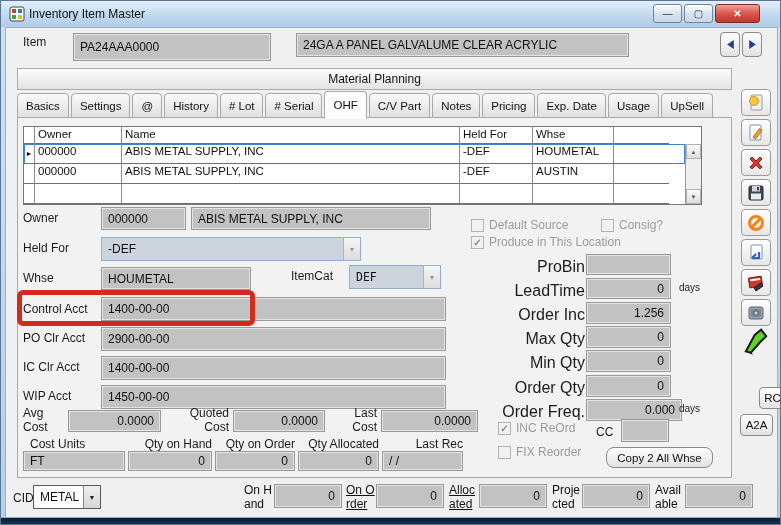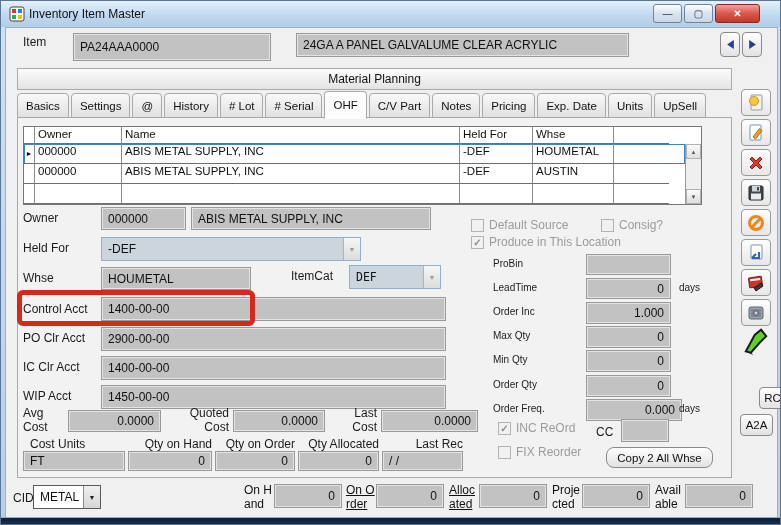--- a/index.html
+++ b/index.html
@@ -35,21 +35,21 @@
   .grow.sel { box-shadow:inset 0 0 0 1px #3f84c6; }
   .marker { width:11px; display:flex; align-items:center; justify-content:center; font-size:7px; color:#000; }
   .c-owner{width:87px;} .c-name{width:338px;} .c-held{width:73px;} .c-whse{width:81px;} .c-x{width:55px;}
   .vscroll { width:16px; background:#efefef; border-left:1px solid #9a9a9a; display:flex; flex-direction:column; justify-content:space-between; }
   .sarrow { height:15px; background:linear-gradient(#fbfbfb,#dedede); border:1px solid #b1b1b1; font-size:6px; color:#555; display:flex; align-items:center; justify-content:center; }
 
   .cb { position:absolute; display:flex; align-items:center; gap:5px; font-size:12px; color:#9b9b9b; }
   .cb .box { width:13px; height:13px; background:#fcfcfc; border:1px solid #9a9a9a; display:flex; align-items:center; justify-content:center; font-size:10px; color:#8a8a8a; font-weight:bold; }
   .cb.dis .box { background:#f1f1f1; border-color:#b3b3b3; }
 
-  .rlbl { position:absolute; width:92px; font-size:10px; color:#1b1b1b; white-space:nowrap; }
+  .rlbl { position:absolute; width:92px; text-align:right; font-size:16px; color:#1b1b1b; white-space:nowrap; }
   .suffix { position:absolute; font-size:10px; color:#222; }
 
   .pushbtn { position:absolute; background:linear-gradient(#fefefe,#e2e2e2); border:1px solid #8a8a8a; border-radius:8px; font-size:11.5px; color:#111; display:flex; align-items:center; justify-content:center; cursor:default; }
   .sq { border-radius:4px; }
 
   .toolbtn { position:absolute; left:740px; width:30px; height:27px; background:linear-gradient(#fdfdfd,#e7e7e7); border:1px solid #9a9a9a; border-radius:4px; display:flex; align-items:center; justify-content:center; }
   .toolbtn svg { width:20px; height:20px; }
 
   .link { color:#0000e6; text-decoration:underline; cursor:pointer; }
   .flbl { position:absolute; width:30px; font-size:12px; line-height:1.15; color:#111; word-break:break-all; }
@@ -104,21 +104,21 @@
     <div class="tab">Settings</div>
     <div class="tab">@</div>
     <div class="tab">History</div>
     <div class="tab"># Lot</div>
     <div class="tab"># Serial</div>
     <div class="tab active">OHF</div>
     <div class="tab">C/V Part</div>
     <div class="tab">Notes</div>
     <div class="tab">Pricing</div>
     <div class="tab">Exp. Date</div>
-    <div class="tab">Units</div>
+    <div class="tab">Usage</div>
     <div class="tab">UpSell</div>
   </div>
   <div class="panel"></div>
 
   <div class="grid">
     <div class="grow head">
       <div class="gcell marker"></div>
       <div class="gcell c-owner">Owner</div>
       <div class="gcell c-name">Name</div>
       <div class="gcell c-held">Held For</div>
@@ -205,21 +205,21 @@
   </div>
 
   <span class="rlbl" style="left:492px;top:257px;">ProBin</span>
   <div class="gfield num" style="left:585px;top:253px;width:85px;height:21px;"></div>
 
   <span class="rlbl" style="left:492px;top:281px;">LeadTime</span>
   <div class="gfield num" style="left:585px;top:277px;width:85px;height:21px;">0</div>
   <span class="suffix" style="left:678px;top:281px;">days</span>
 
   <span class="rlbl" style="left:492px;top:305px;">Order Inc</span>
-  <div class="gfield num" style="left:585px;top:301px;width:85px;height:22px;">1.000</div>
+  <div class="gfield num" style="left:585px;top:301px;width:85px;height:22px;">1.256</div>
 
   <span class="rlbl" style="left:492px;top:329px;">Max Qty</span>
   <div class="gfield num" style="left:585px;top:325px;width:85px;height:22px;">0</div>
 
   <span class="rlbl" style="left:492px;top:353px;">Min Qty</span>
   <div class="gfield num" style="left:585px;top:349px;width:85px;height:22px;">0</div>
 
   <span class="rlbl" style="left:492px;top:378px;">Order Qty</span>
   <div class="gfield num" style="left:585px;top:374px;width:85px;height:22px;">0</div>
 

